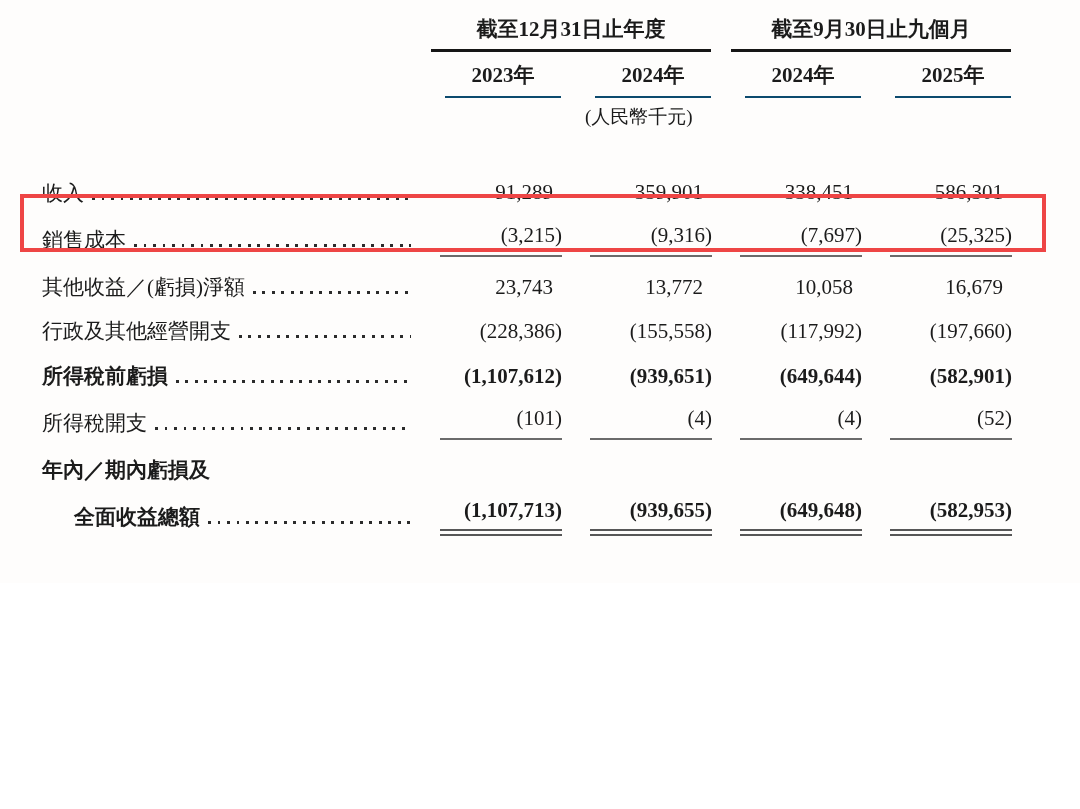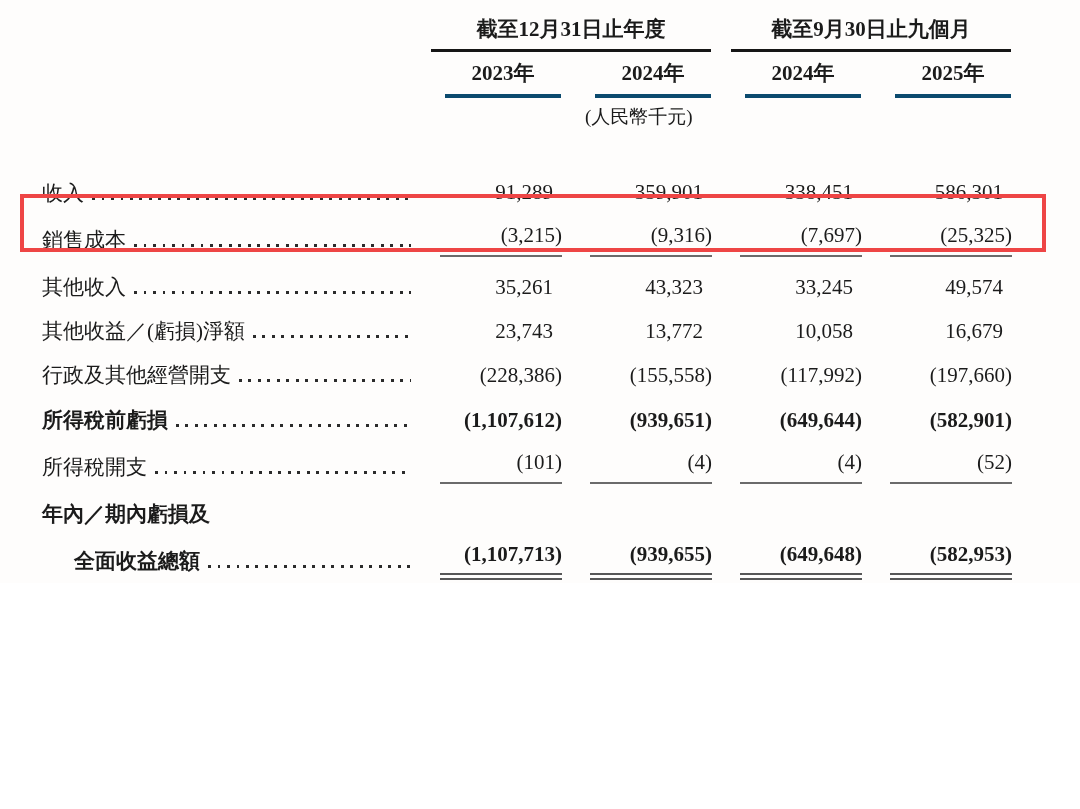--- a/index.html
+++ b/index.html
@@ -10,21 +10,21 @@
   }
   table.fin { border-collapse:collapse; table-layout:fixed; margin:14px 0 0 42px; width:975px; }
   col.c-label{ width:375px; } col.c-num{ width:150px; }
   td { padding:0; vertical-align:middle; }
 
   
   .group-row td { height:38px; vertical-align:bottom; }
   .group-title { display:block; margin:0 6px 0 14px; border-bottom:3px solid #161616;
                  padding-bottom:6px; text-align:center; font-weight:bold; font-size:21px; }
   .years-row td { height:46px; vertical-align:bottom; }
-  .year { display:block; margin:0 6px 0 28px; border-bottom:4px solid #0c4a6e;
+  .year { display:block; margin:0 6px 0 28px; border-bottom:2px solid #0c4a6e;
           padding-bottom:7px; text-align:center; font-weight:bold; font-size:21px; }
   .unit-row td { height:38px; }
   .unit { font-size:19px; padding-left:168px; }
   .unaudited-row td { height:36px; }
   .unaudited { font-style:italic; font-size:19px; text-align:center; }
   .spacer td { height:34px; }
 
   
   tr.body td { height:44px; font-size:21px; }
   tr.h45 td{height:45px;} tr.h46 td{height:46px;} tr.h48 td{height:48px;} tr.h50 td{height:50px;}
@@ -127,32 +127,20 @@
           <span class="dots"></span>
             </div>
           </td>
       <td class="numcell"><span class="numwrap"><span class="num">(3,215)</span></span></td>
       <td class="numcell"><span class="numwrap"><span class="num">(9,316)</span></span></td>
       <td class="numcell"><span class="numwrap"><span class="num">(7,697)</span></span></td>
       <td class="numcell"><span class="numwrap"><span class="num">(25,325)</span></span></td>
     </tr>
 
 
-    <tr class="body pos">
-      <td>
-            <div class="labelflex">
-              <span class="rowlabel">其他收入</span>
-          <span class="dots"></span>
-            </div>
-          </td>
-      <td class="numcell"><span class="numwrap"><span class="num">35,261</span></span></td>
-      <td class="numcell"><span class="numwrap"><span class="num">43,323</span></span></td>
-      <td class="numcell"><span class="numwrap"><span class="num">33,245</span></span></td>
-      <td class="numcell"><span class="numwrap"><span class="num">49,574</span></span></td>
-    </tr>
 
     <tr class="body pos">
       <td>
             <div class="labelflex">
               <span class="rowlabel">其他收益／(虧損)淨額</span>
           <span class="dots"></span>
             </div>
           </td>
       <td class="numcell"><span class="numwrap"><span class="num">23,743</span></span></td>
       <td class="numcell"><span class="numwrap"><span class="num">13,772</span></span></td>

